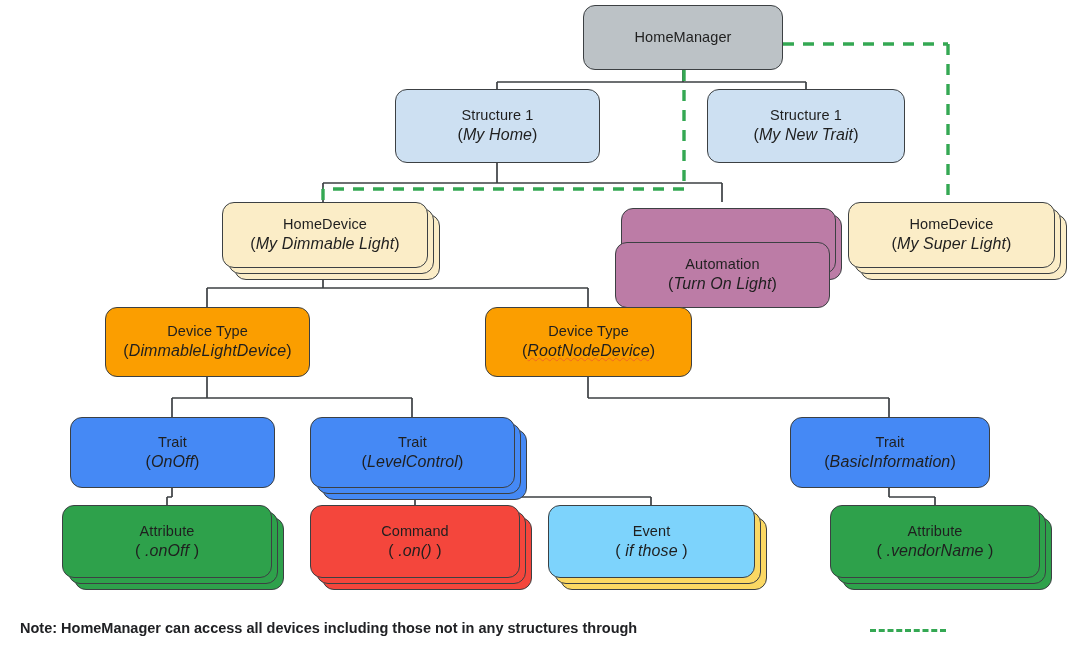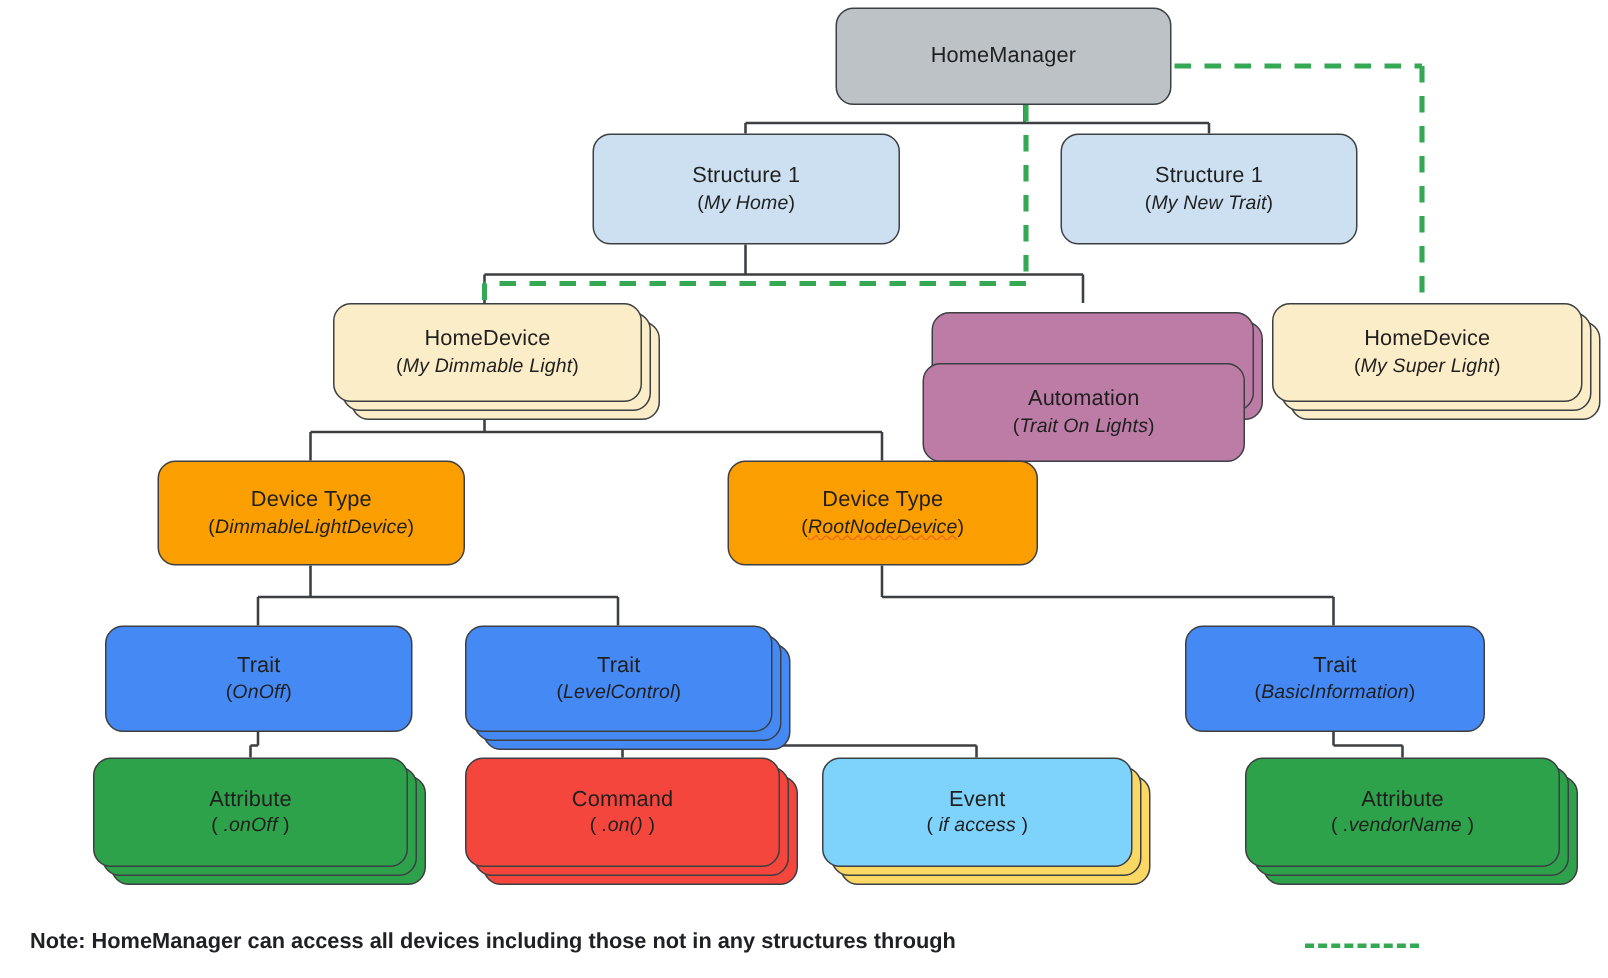--- a/index.html
+++ b/index.html
@@ -11,21 +11,21 @@
   #canvas{position:absolute;inset:0;width:1072px;height:652px;}
   svg.edges{position:absolute;left:0;top:0;width:1072px;height:652px;pointer-events:none;}
 
   .node{
     position:absolute;box-sizing:border-box;
     border:1.6px solid #3c4043;border-radius:12px;
     display:flex;flex-direction:column;align-items:center;justify-content:center;
     text-align:center;line-height:1.28;z-index:5;
   }
   .node .l1{font-size:14.5px;letter-spacing:.1px;}
-  .node .l2{font-size:13px;font-style:italic;letter-spacing:.1px;}
+  .node .l2{font-size:16px;font-style:italic;letter-spacing:.1px;}
   .node .l2 .paren{font-style:normal;}
 
   
   .stack{position:absolute;z-index:3;}
   .stack .card{
     position:absolute;left:0;top:0;width:100%;height:100%;
     box-sizing:border-box;border:1.6px solid #3c4043;border-radius:12px;
   }
   .stack .s2{transform:translate(12px,12px);}
   .stack .s1{transform:translate(6px,6px);}
@@ -104,42 +104,42 @@
   </div>
   <div class="stack" style="left:548px;top:505px;width:207px;height:73px;">
     <div class="card s2" style="background:#fbd863;"></div>
       <div class="card s1" style="background:#fbd863;"></div>
   </div>
   <div class="stack" style="left:830px;top:505px;width:210px;height:73px;">
     <div class="card s2" style="background:#2ea14b;"></div>
       <div class="card s1" style="background:#2ea14b;"></div>
   </div>
 
-  <div class="node" style="left:557px;top:5px;width:224px;height:65px;background:#bcc2c6;">
+  <div class="node" style="left:583px;top:5px;width:200px;height:65px;background:#bcc2c6;">
     <span class="l1">HomeManager</span>
   </div>
 
   <div class="node" style="left:395px;top:89px;width:205px;height:74px;background:#cde0f2;">
     <span class="l1">Structure 1</span>
     <span class="l2"><span class="paren">(</span><span>My Home</span><span class="paren">)</span></span>
   </div>
 
   <div class="node" style="left:707px;top:89px;width:198px;height:74px;background:#cde0f2;">
     <span class="l1">Structure 1</span>
     <span class="l2"><span class="paren">(</span><span>My New Trait</span><span class="paren">)</span></span>
   </div>
 
   <div class="node" style="left:222px;top:202px;width:206px;height:66px;background:#fbedc7;">
     <span class="l1">HomeDevice</span>
     <span class="l2"><span class="paren">(</span><span>My Dimmable Light</span><span class="paren">)</span></span>
   </div>
 
   <div class="node" style="left:615px;top:202px;width:215px;height:66px;background:#bc7ca6;margin-top:40px;">
     <span class="l1">Automation</span>
-    <span class="l2"><span class="paren">(</span><span>Trait On Lights</span><span class="paren">)</span></span>
+    <span class="l2"><span class="paren">(</span><span>Turn On Light</span><span class="paren">)</span></span>
   </div>
 
   <div class="node" style="left:848px;top:202px;width:207px;height:66px;background:#fbedc7;">
     <span class="l1">HomeDevice</span>
     <span class="l2"><span class="paren">(</span><span>My Super Light</span><span class="paren">)</span></span>
   </div>
 
   <div class="node" style="left:105px;top:307px;width:205px;height:70px;background:#fb9e00;">
     <span class="l1">Device Type</span>
     <span class="l2"><span class="paren">(</span><span>DimmableLightDevice</span><span class="paren">)</span></span>
@@ -170,21 +170,21 @@
     <span class="l2"><span class="paren">(&nbsp;</span><span>.onOff</span><span class="paren">&nbsp;)</span></span>
   </div>
 
   <div class="node" style="left:310px;top:505px;width:210px;height:73px;background:#f4463c;">
     <span class="l1">Command</span>
     <span class="l2"><span class="paren">(&nbsp;</span><span>.on()</span><span class="paren">&nbsp;)</span></span>
   </div>
 
   <div class="node" style="left:548px;top:505px;width:207px;height:73px;background:#7dd3fc;">
     <span class="l1">Event</span>
-    <span class="l2"><span class="paren">(&nbsp;</span><span>if access</span><span class="paren">&nbsp;)</span></span>
+    <span class="l2"><span class="paren">(&nbsp;</span><span>if those</span><span class="paren">&nbsp;)</span></span>
   </div>
 
   <div class="node" style="left:830px;top:505px;width:210px;height:73px;background:#2ea14b;">
     <span class="l1">Attribute</span>
     <span class="l2"><span class="paren">(&nbsp;</span><span>.vendorName</span><span class="paren">&nbsp;)</span></span>
   </div>
 
   <div class="note" style="left:20px;top:620px;">Note: HomeManager can access all devices including those not in any structures through</div>
   <div class="legend-dash" style="left:870px;top:629px;width:76px;"></div>
 

